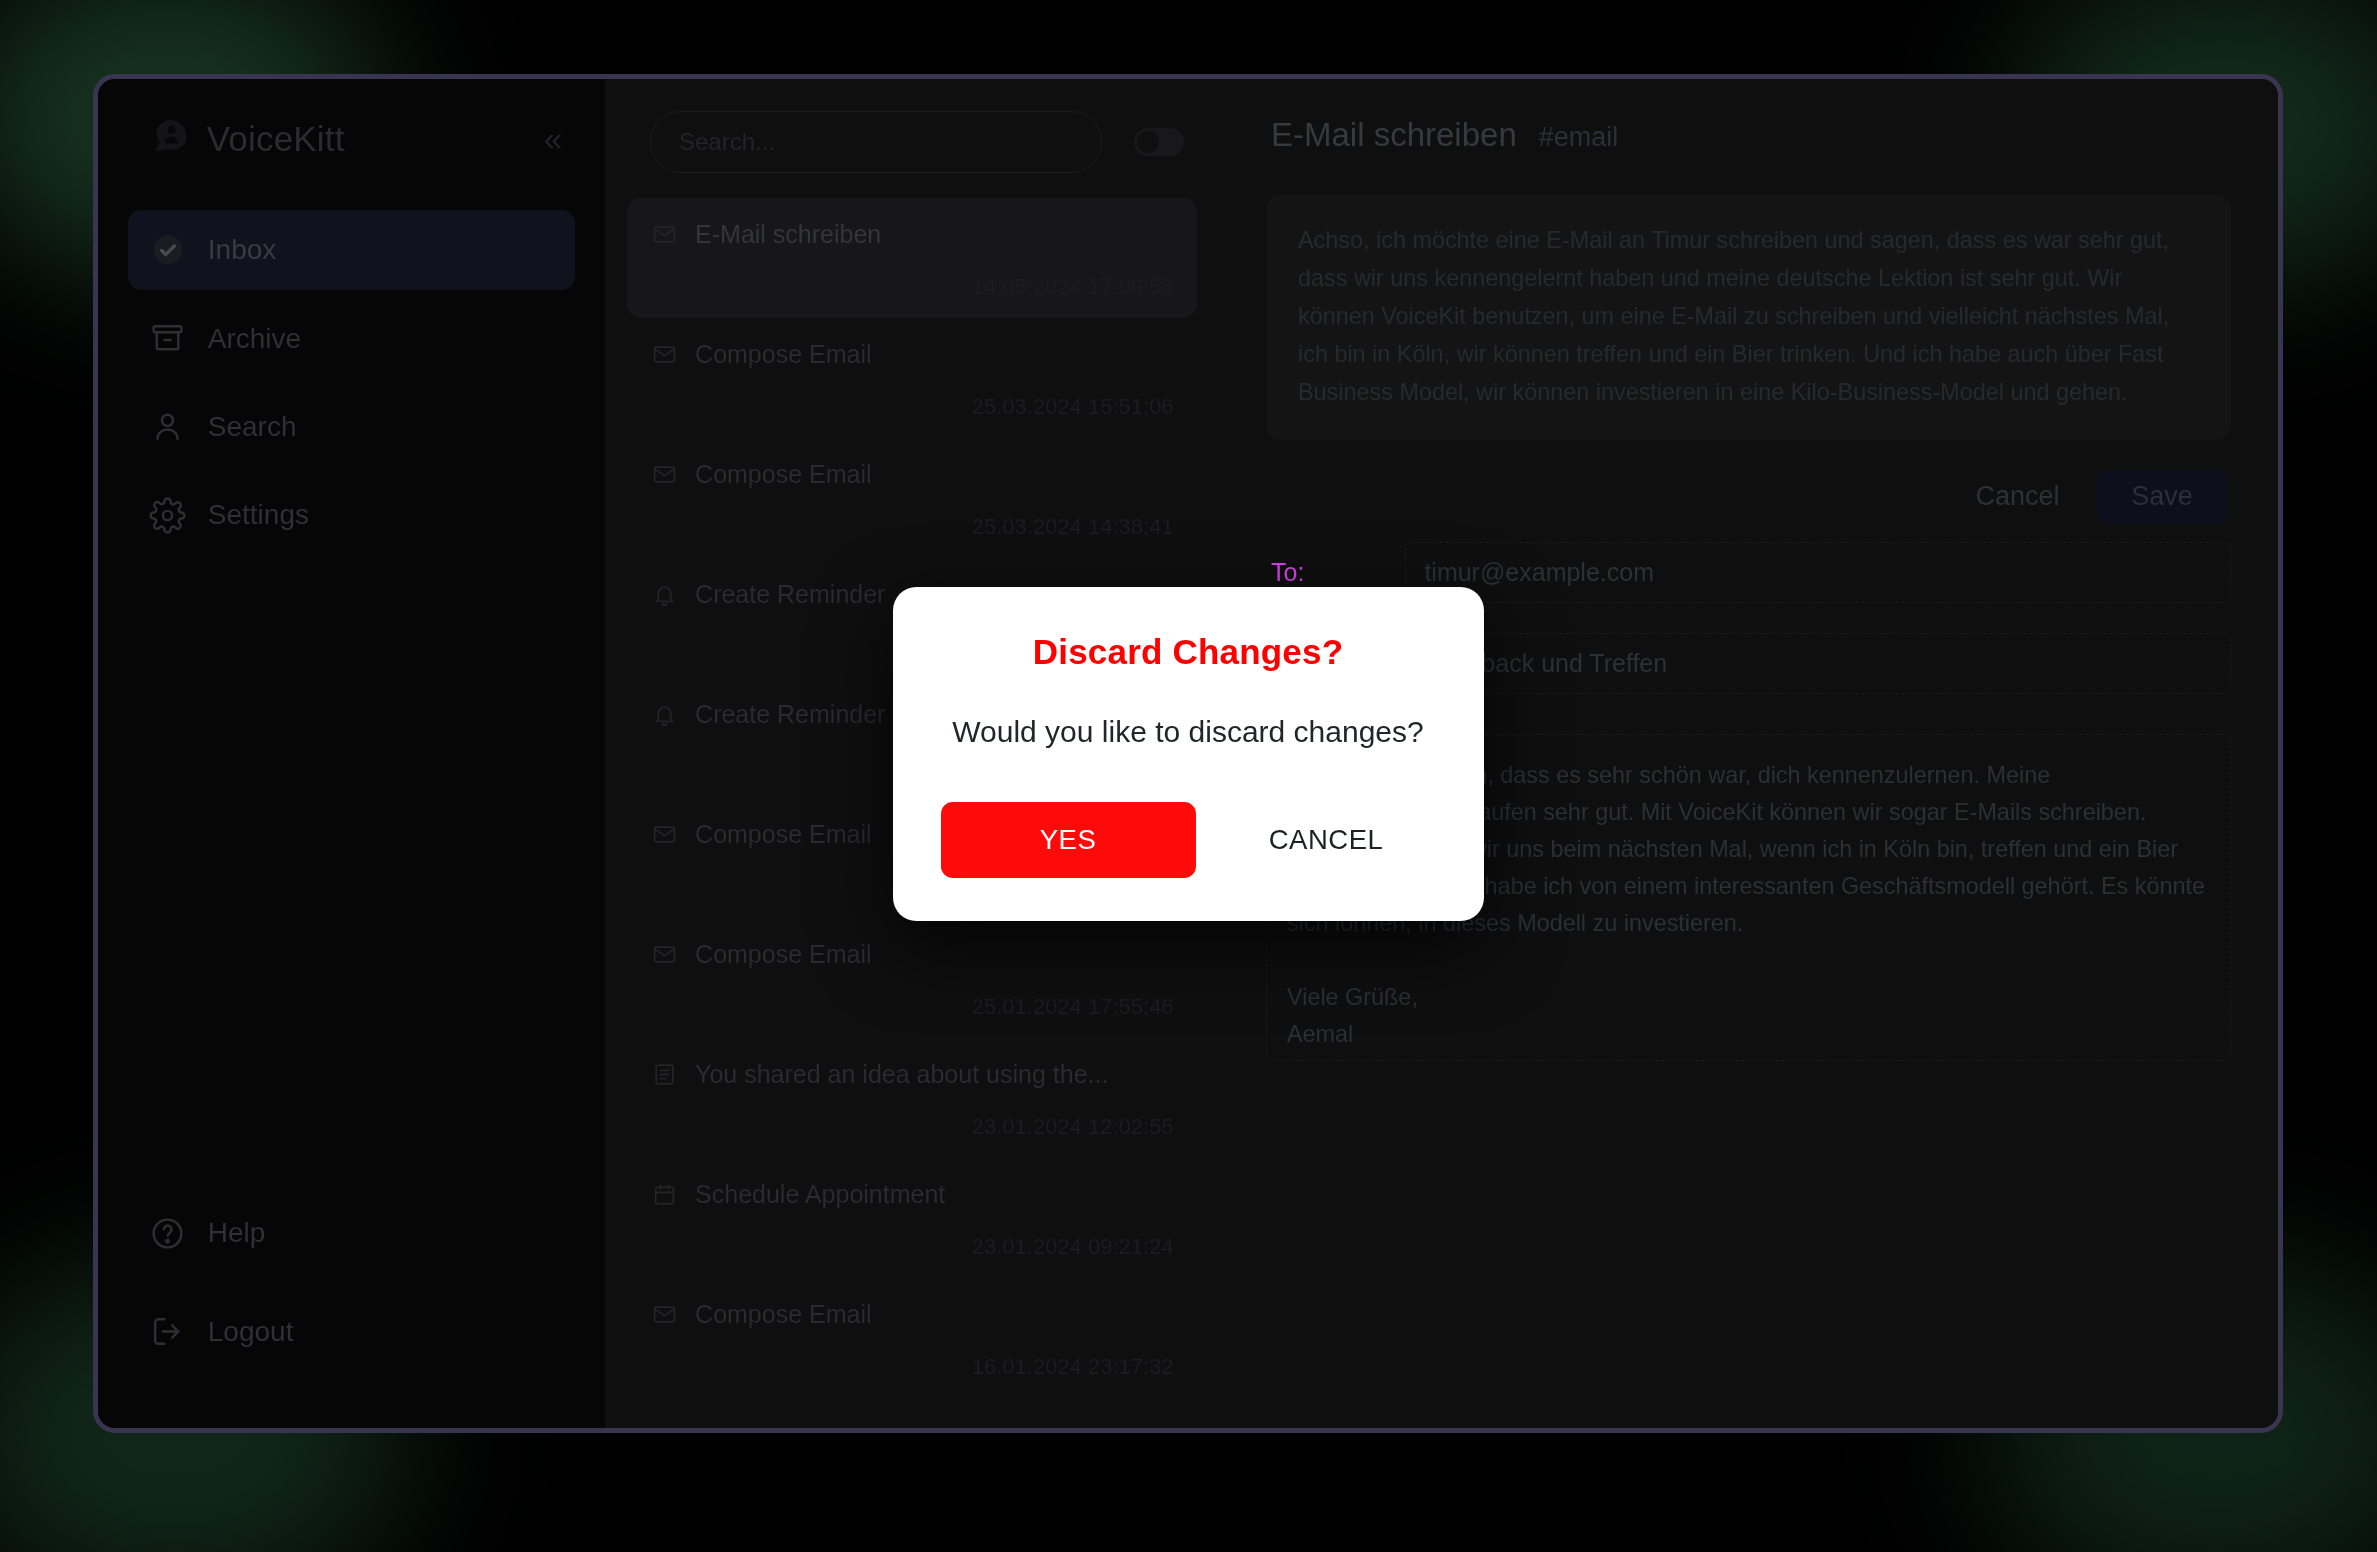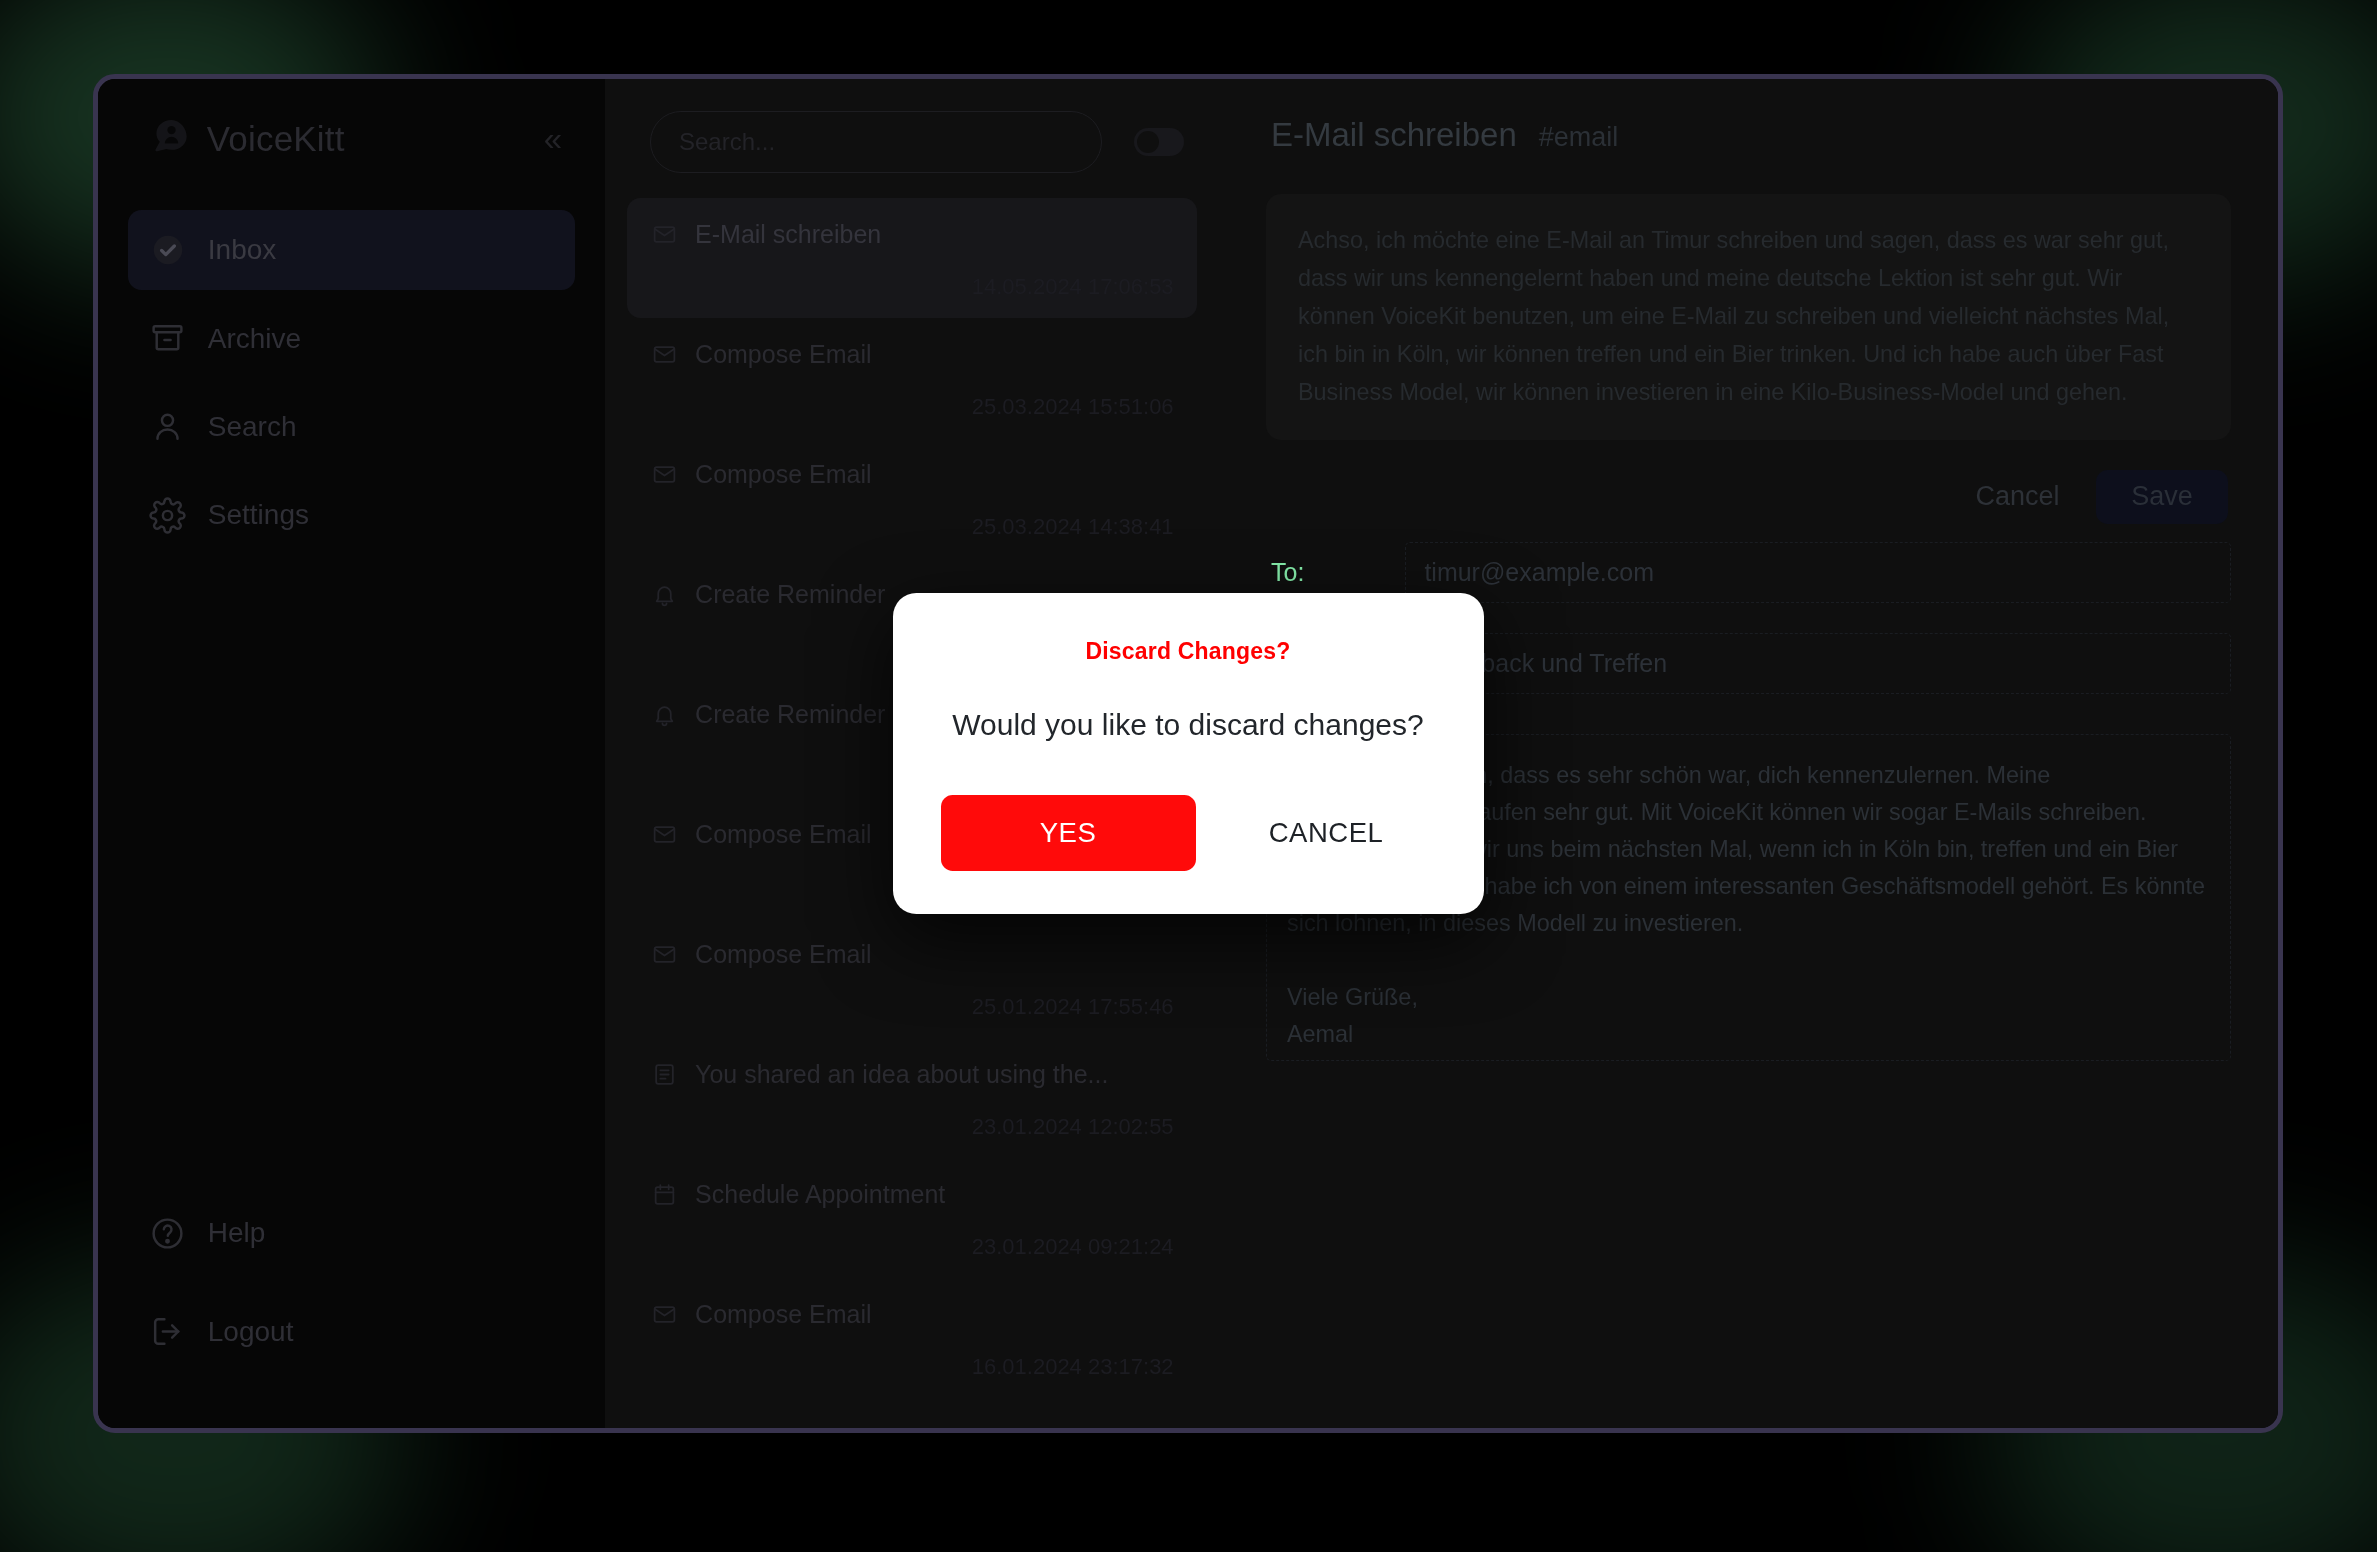--- a/index.html
+++ b/index.html
@@ -233,21 +233,21 @@
     border: none;
     border-radius: 11.7px;
     padding: 11.7px 35px;
     cursor: pointer;
     font-family: inherit;
   }
 
   .field-row { display: flex; align-items: center; margin-top: 18.4px; }
   .field-label {
     width: 139px; flex: 0 0 139px;
-    font-size: 25px; color: #86efac;
+    font-size: 25px; color: #d946ef;
     padding-left: 5px;
   }
   .field-input {
     flex: 1;
     border: 1.7px dashed #1a1d22;
     border-radius: 5px;
     background: transparent;
     color: #2c3138;
     font-size: 25px;
     font-family: inherit;
@@ -282,21 +282,21 @@
   }
   #modal {
     width: 591px;
     background: #ffffff;
     border-radius: 23.4px;
     padding: 45px 48px 43px 48px;
     box-shadow: 0 25px 75px rgba(0,0,0,.75);
     text-align: center;
   }
   .modal-title {
-    font-size: 23px;
+    font-size: 35px;
     font-weight: bold;
     color: #ff0000;
     letter-spacing: 0.2px;
   }
   .modal-msg {
     margin-top: 43px;
     font-size: 30px;
     color: #22262b;
   }
   .modal-actions {

